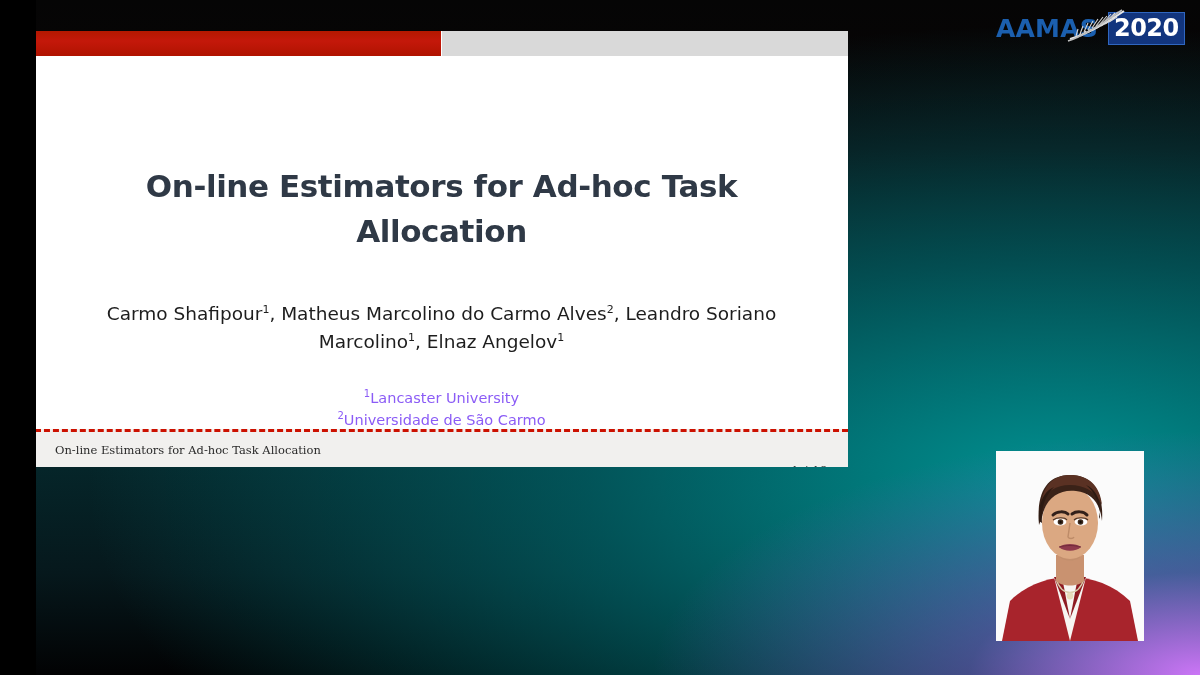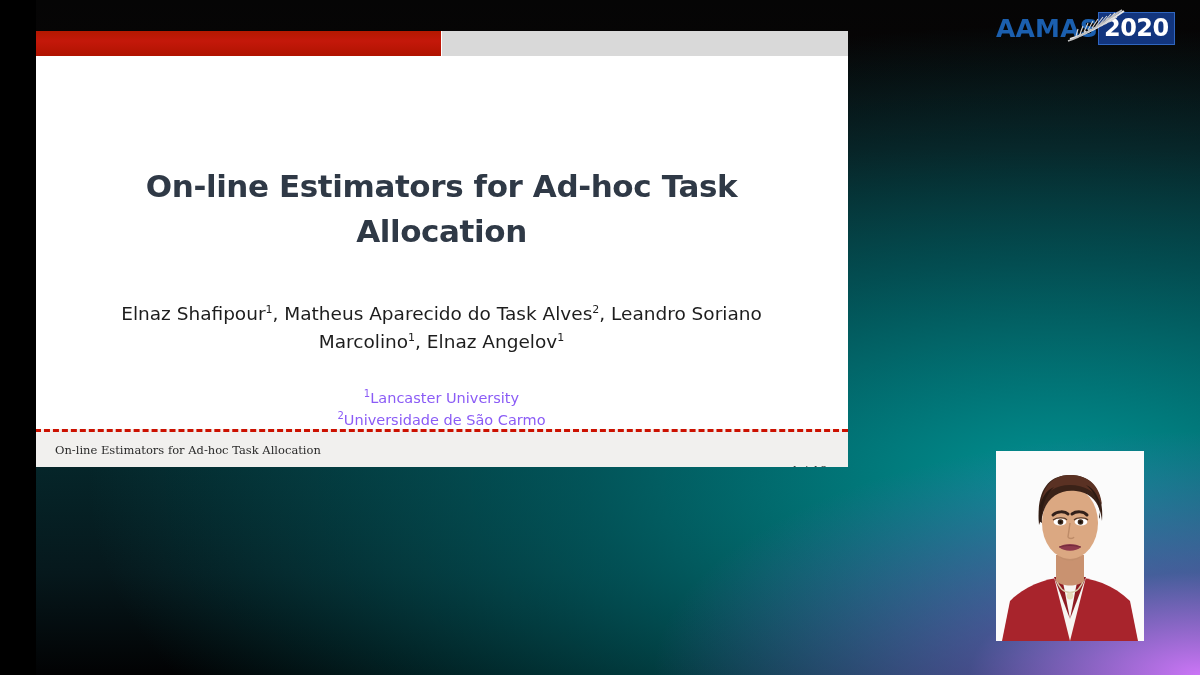--- a/index.html
+++ b/index.html
@@ -116,20 +116,21 @@
     font-size:25px;
     letter-spacing:0.2px;
     color:#1b5fae;
     line-height:1;
   }
   #aamas-fern {
     position:absolute; left:70px; top:-4px;
     width:62px; height:34px;
   }
   #aamas-year {
+    margin-left:10px;
     background:#12357e;
     border:1px solid #2f66c0;
     color:#ffffff;
     font-family:"DejaVu Sans", sans-serif;
     font-weight:700;
     font-size:24px;
     line-height:1;
     padding:3px 5px 4px 5px;
     letter-spacing:-0.5px;
   }
@@ -151,21 +152,21 @@
   <div id="slide">
 
     <div id="progress-bar" style="background: rgb(217, 217, 217);">
       <div id="progress-fill" style="width: 50%;"></div>
     </div>
 
     <div id="slide-body">
 
       <h1 class="slide-title">On-line Estimators for Ad-hoc Task Allocation</h1>
 
-      <p class="authors"><span>Elnaz Shafipour</span><sup>1</sup><span>, Matheus Aparecido do Task Alves</span><sup>2</sup><span>, Leandro Soriano Marcolino</span><sup>1</sup><span>, Elnaz Angelov</span><sup>1</sup></p>
+      <p class="authors"><span>Carmo Shafipour</span><sup>1</sup><span>, Matheus Marcolino do Carmo Alves</span><sup>2</sup><span>, Leandro Soriano Marcolino</span><sup>1</sup><span>, Elnaz Angelov</span><sup>1</sup></p>
 
       <p class="affiliations"><sup>1</sup><span>Lancaster University</span><br><sup>2</sup><span>Universidade de São Carmo</span></p>
 
       <div id="logo-wrap">
         <svg width="290" height="90" viewBox="0 0 290 90">
           <defs>
             <filter id="shad" x="-30%" y="-30%" width="180%" height="180%">
               <feDropShadow dx="2.5" dy="2.5" stdDeviation="1.6" flood-color="#8d8d8d" flood-opacity="0.95"></feDropShadow>
             </filter>
           </defs>

